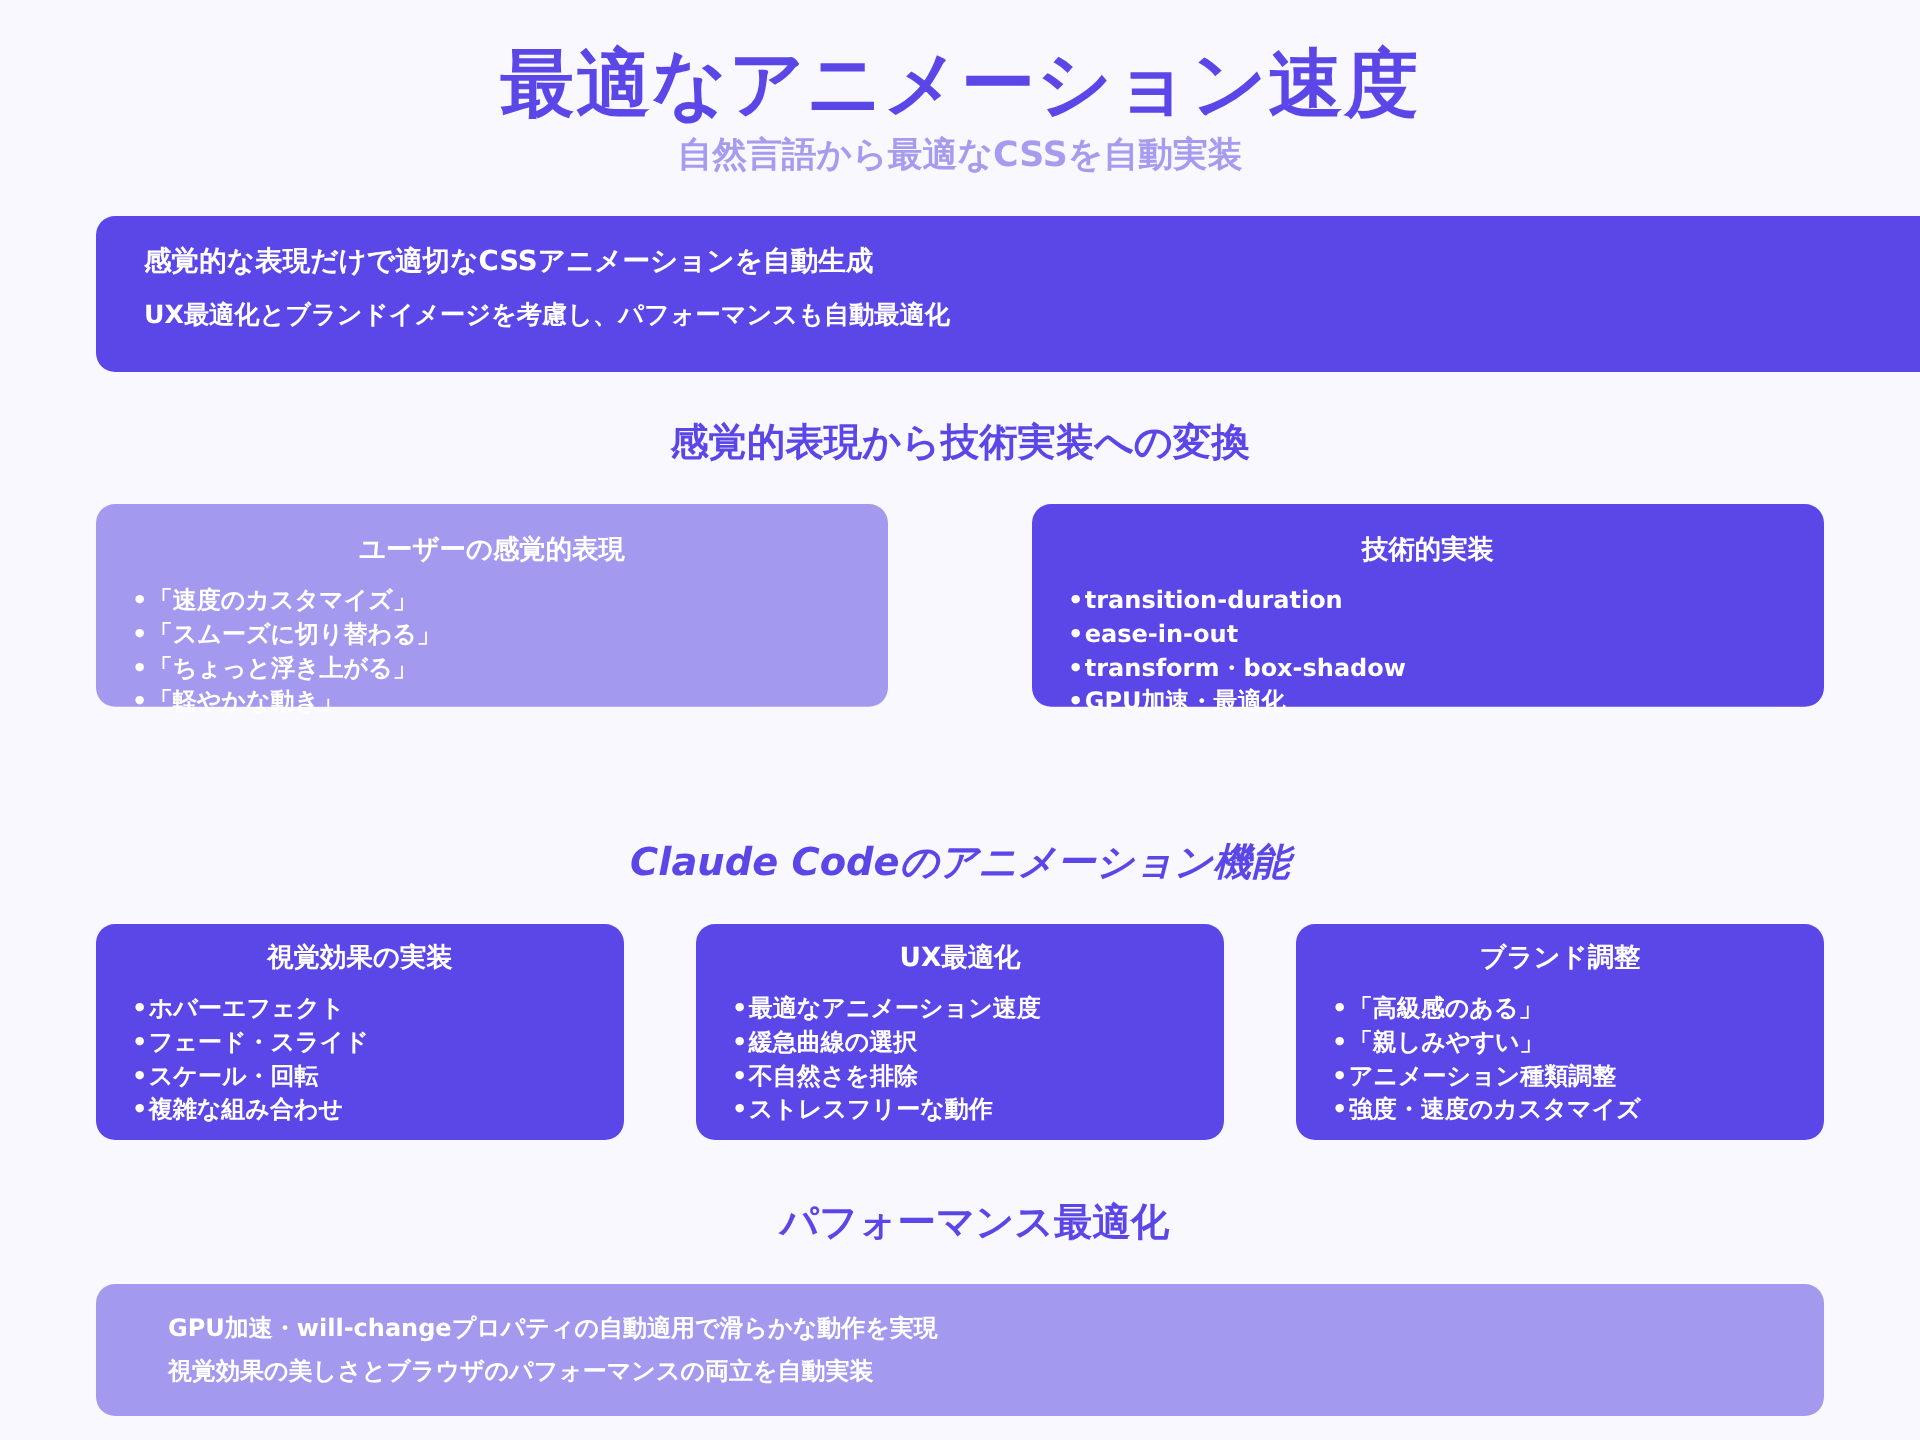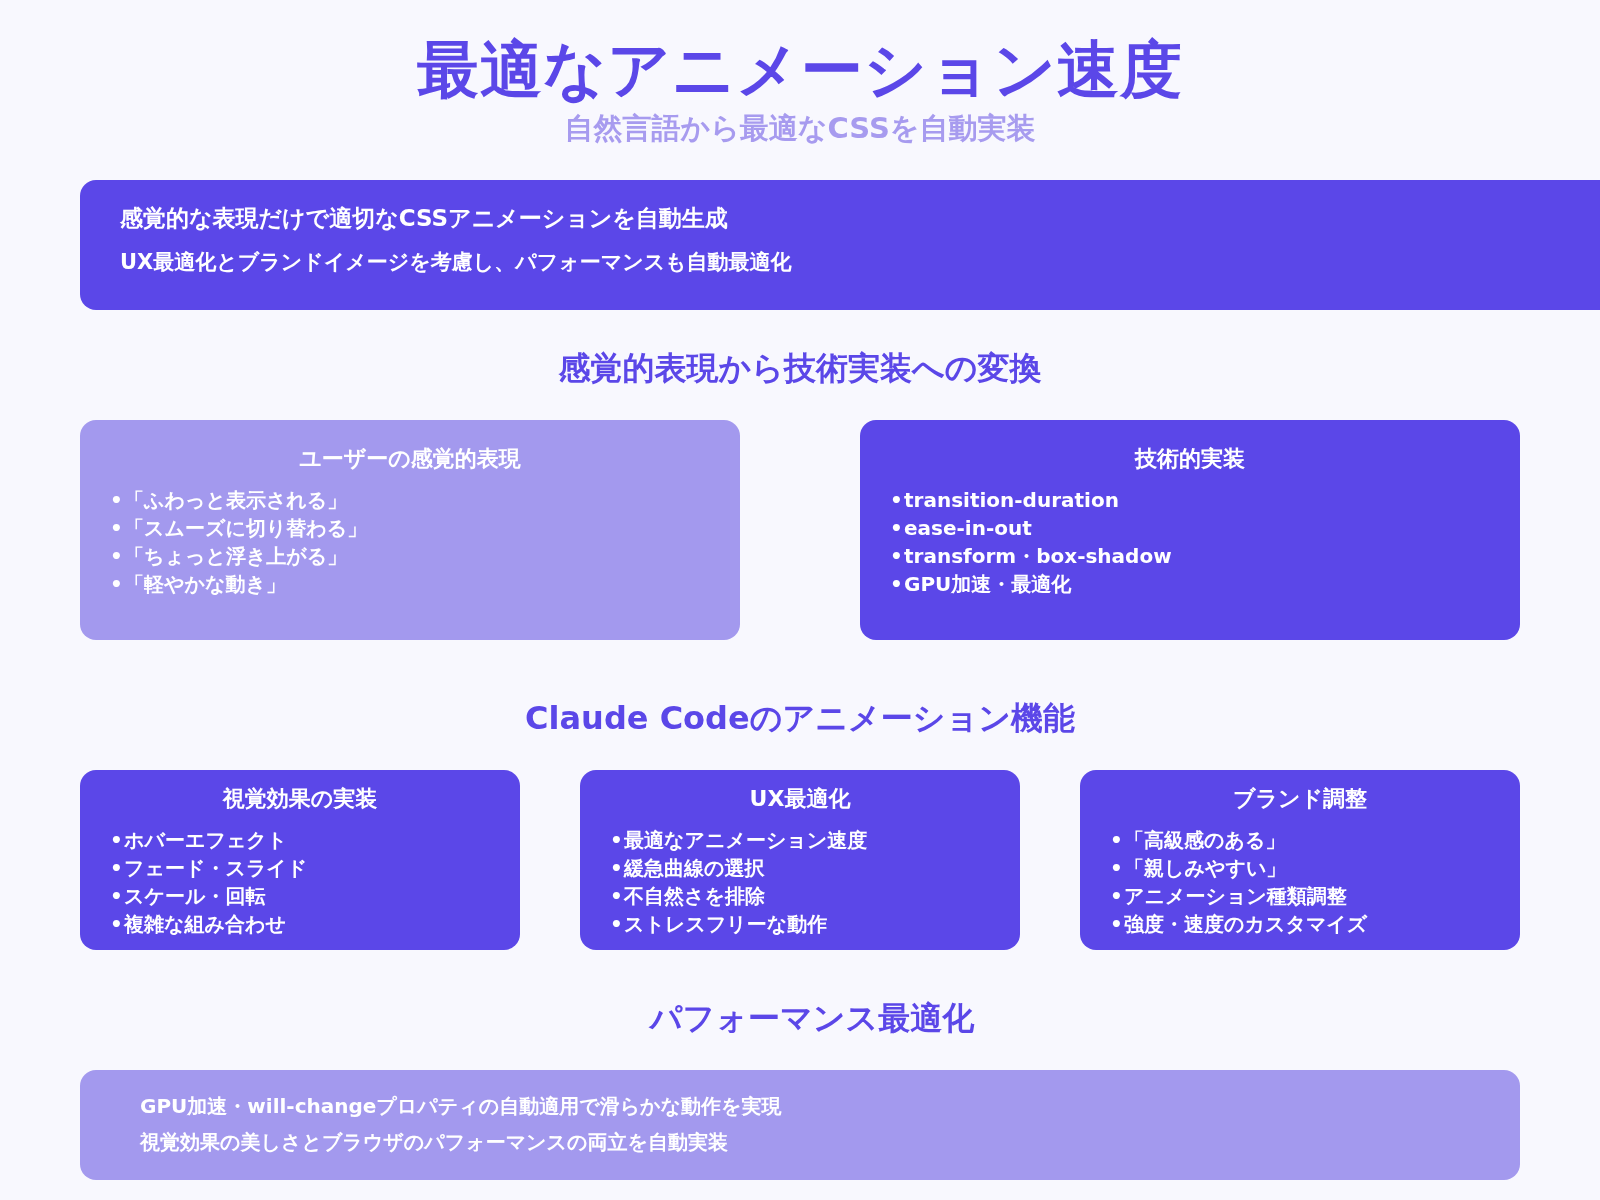--- a/index.html
+++ b/index.html
@@ -80,21 +80,21 @@
       white-space: nowrap;
     }
     .card-list li::before {
       content: "•";
       display: inline-block;
       width: 14px;
     }
     .big-card {
       top: 420px;
       width: 660px;
-      height: 220px;
+      height: 169px;
       padding: 22px 30px;
     }
     .big-card .card-list { margin-top: 10px; }
     .small-card {
       top: 770px;
       width: 440px;
       height: 180px;
       padding: 12px 30px;
     }
     .small-card .card-list { margin-top: 10px; }
@@ -117,38 +117,38 @@
 <div class="abs banner">
   <div class="banner-line1">感覚的な表現だけで適切なCSSアニメーションを自動生成</div>
   <div class="banner-line2">UX最適化とブランドイメージを考慮し、パフォーマンスも自動最適化</div>
 </div>
 
 <div class="abs section-title" style="top:346px;">感覚的表現から技術実装への変換</div>
 
 <div class="abs card card-light big-card" style="left:80px;">
   <div class="card-title">ユーザーの感覚的表現</div>
   <ul class="card-list">
-    <li>「ふわっと表示される」</li>
+    <li>「速度のカスタマイズ」</li>
     <li>「スムーズに切り替わる」</li>
     <li>「ちょっと浮き上がる」</li>
     <li>「軽やかな動き」</li>
   </ul>
 </div>
 
 <div class="abs card card-dark big-card" style="left:860px;">
   <div class="card-title">技術的実装</div>
   <ul class="card-list">
     <li>transition-duration</li>
     <li>ease-in-out</li>
     <li>transform・box-shadow</li>
     <li>GPU加速・最適化</li>
   </ul>
 </div>
 
-<div class="abs section-title" style="top:696px;">Claude Codeのアニメーション機能</div>
+<div class="abs section-title" style="top:696px;font-style:italic;">Claude Codeのアニメーション機能</div>
 
 <div class="abs card card-dark small-card" style="left:80px;">
   <div class="card-title">視覚効果の実装</div>
   <ul class="card-list">
     <li>ホバーエフェクト</li>
     <li>フェード・スライド</li>
     <li>スケール・回転</li>
     <li>複雑な組み合わせ</li>
   </ul>
 </div>

